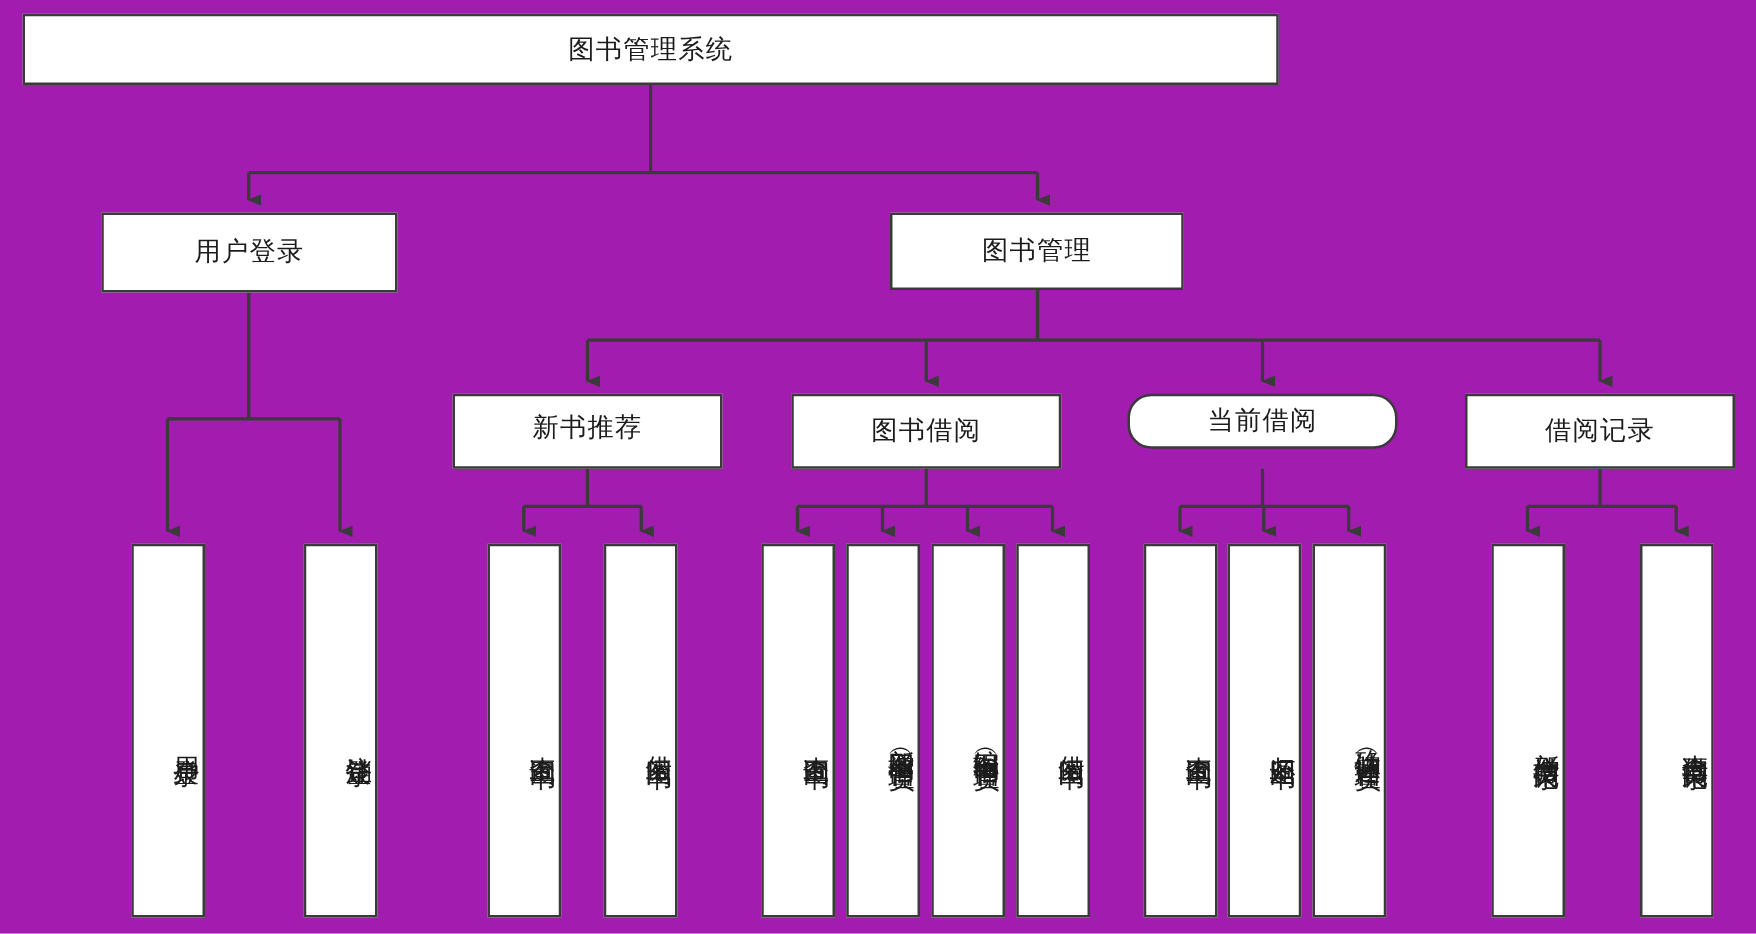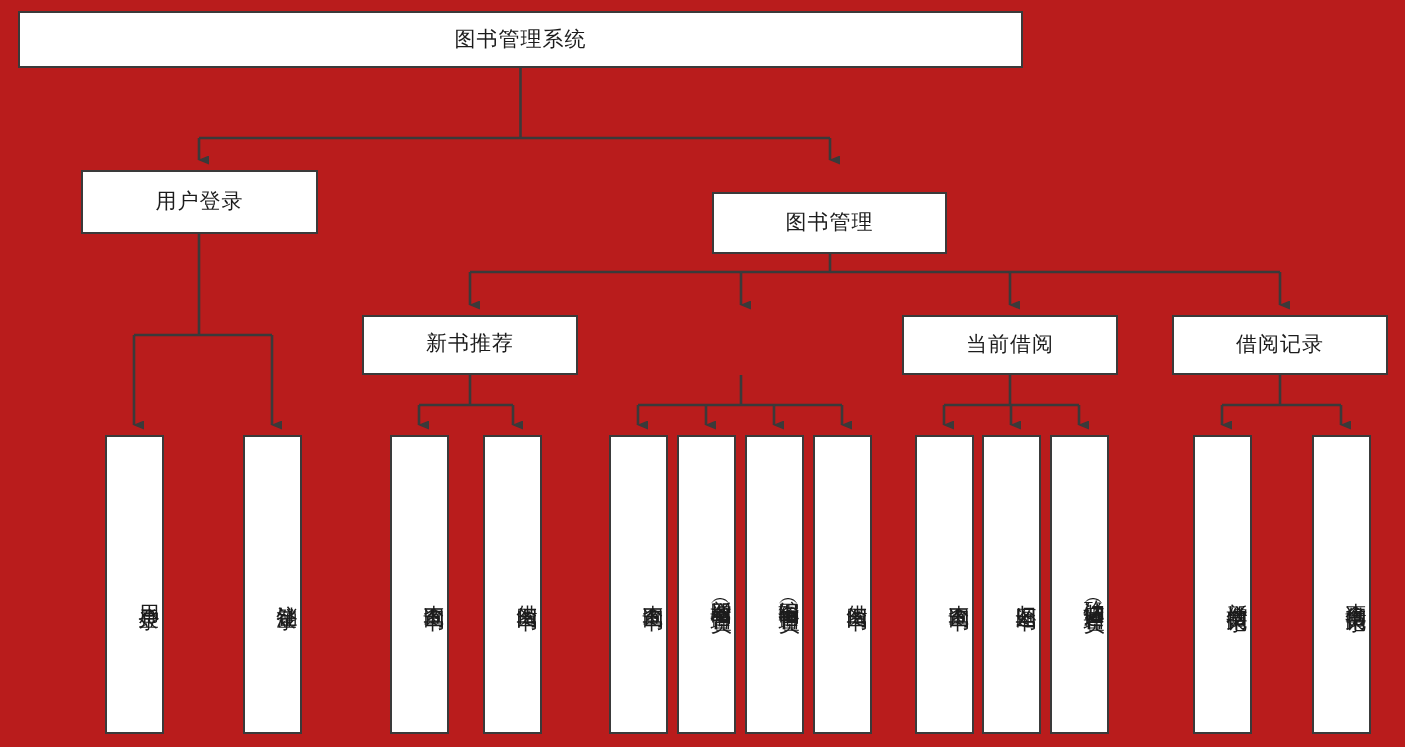--- a/index.html
+++ b/index.html
@@ -7,21 +7,21 @@
     padding: 0;
     background: #ffffff;
   }
   body {
     font-family: "DejaVu Sans", "Liberation Sans", sans-serif;
   }
   #canvas {
     position: relative;
     width: 1405px;
     height: 747px;
-    background: #b91c1c;
+    background: #a21caf;
     overflow: hidden;
   }
   svg.connectors {
     position: absolute;
     left: 0;
     top: 0;
     width: 1405px;
     height: 747px;
     pointer-events: none;
   }
@@ -123,30 +123,33 @@
   </svg>
 
   <div class="node node-h" style="left:18px; top:11px; width:1005px; height:57px;">
     <span>图书管理系统</span>
   </div>
 
   <div class="node node-h" style="left:81px; top:170px; width:237px; height:64px;">
     <span>用户登录</span>
   </div>
 
-  <div class="node node-h" style="left:712px; top:170px; width:235px; height:62px;margin-top:22px;">
+  <div class="node node-h" style="left:712px; top:170px; width:235px; height:62px;">
     <span>图书管理</span>
   </div>
 
   <div class="node node-h" style="left:362px; top:315px; width:216px; height:60px;font-family:Liberation Mono, monospace;">
     <span>新书推荐</span>
   </div>
 
-
-  <div class="node node-h" style="left:902px; top:315px; width:216px; height:60px;">
+  <div class="node node-h" style="left:633px; top:315px; width:216px; height:60px;">
+    <span>图书借阅</span>
+  </div>
+
+  <div class="node node-h" style="left:902px; top:315px; width:216px; height:44px;border-radius:19px;">
     <span>当前借阅</span>
   </div>
 
   <div class="node node-h" style="left:1172px; top:315px; width:216px; height:60px;align-items:center;">
     <span>借阅记录</span>
   </div>
 
   <div class="node node-v" style="left:105px; top:435px; width:59px; height:299px;">
     <span>用户登录</span>
   </div>

